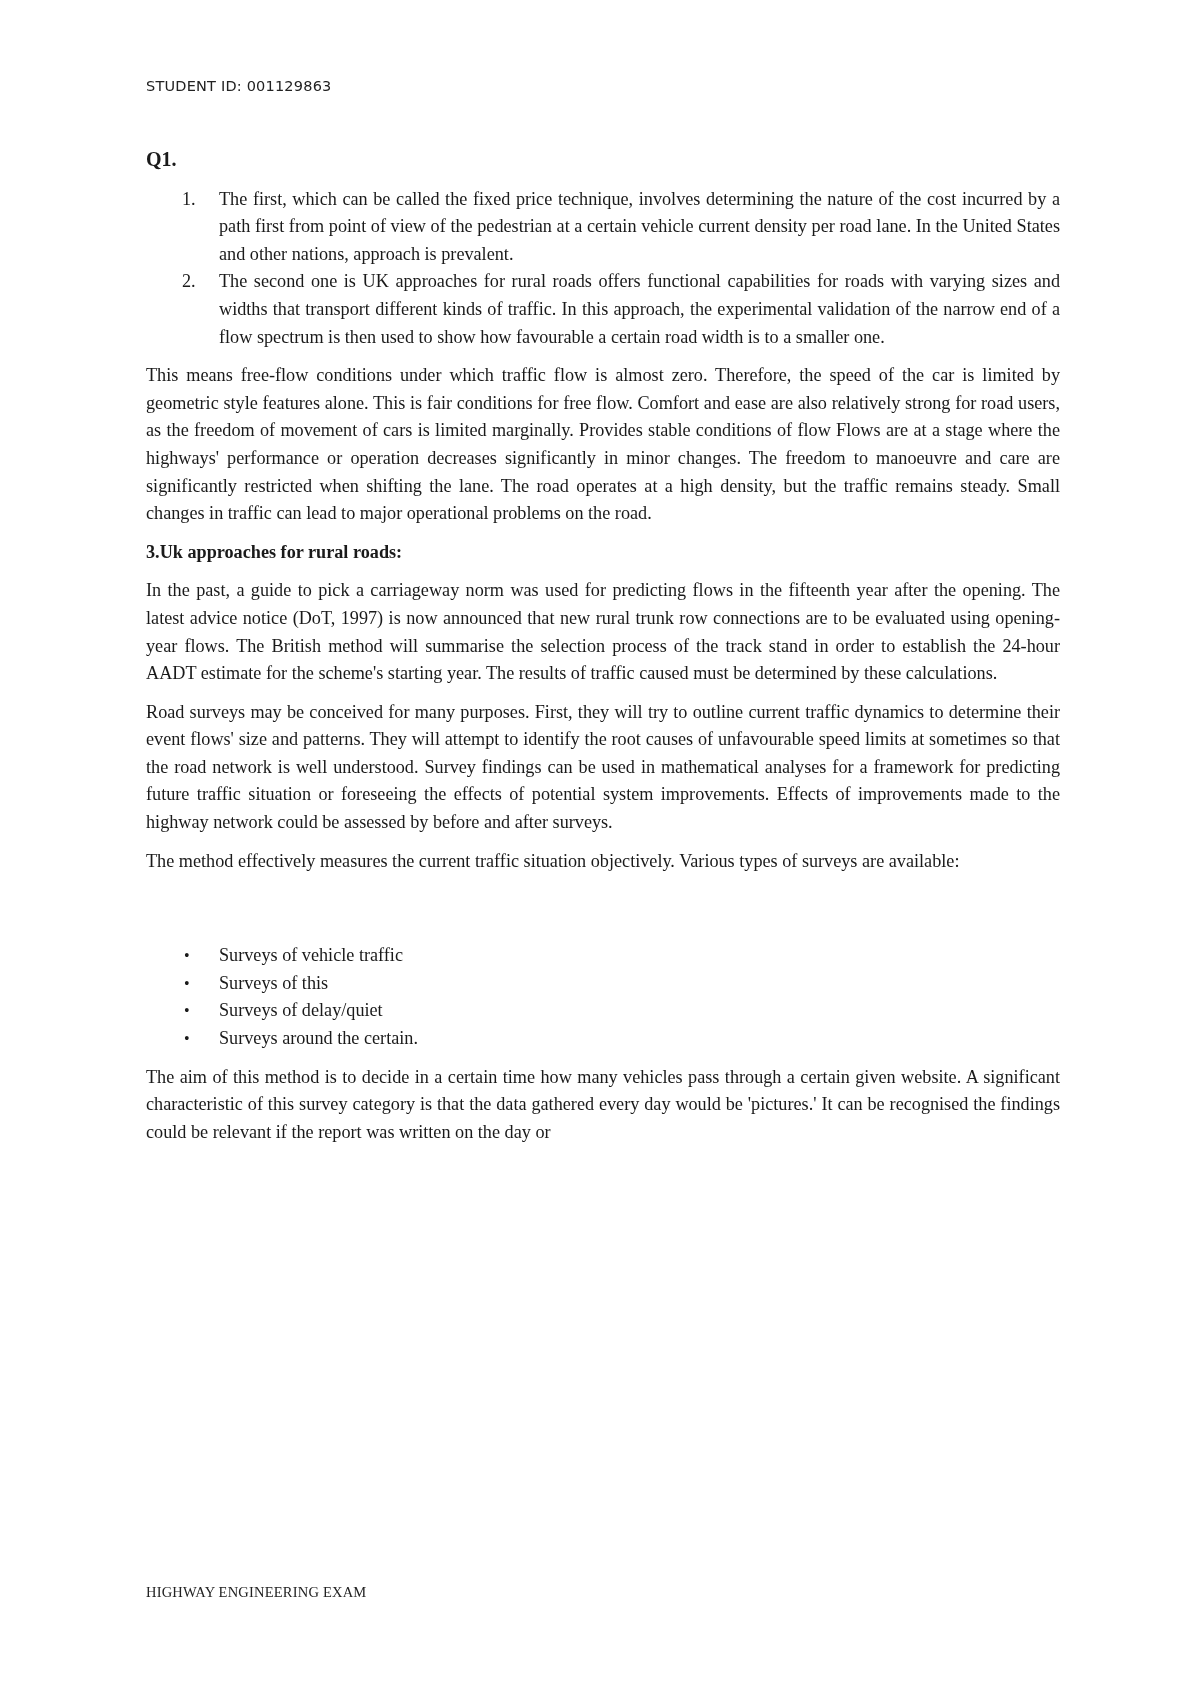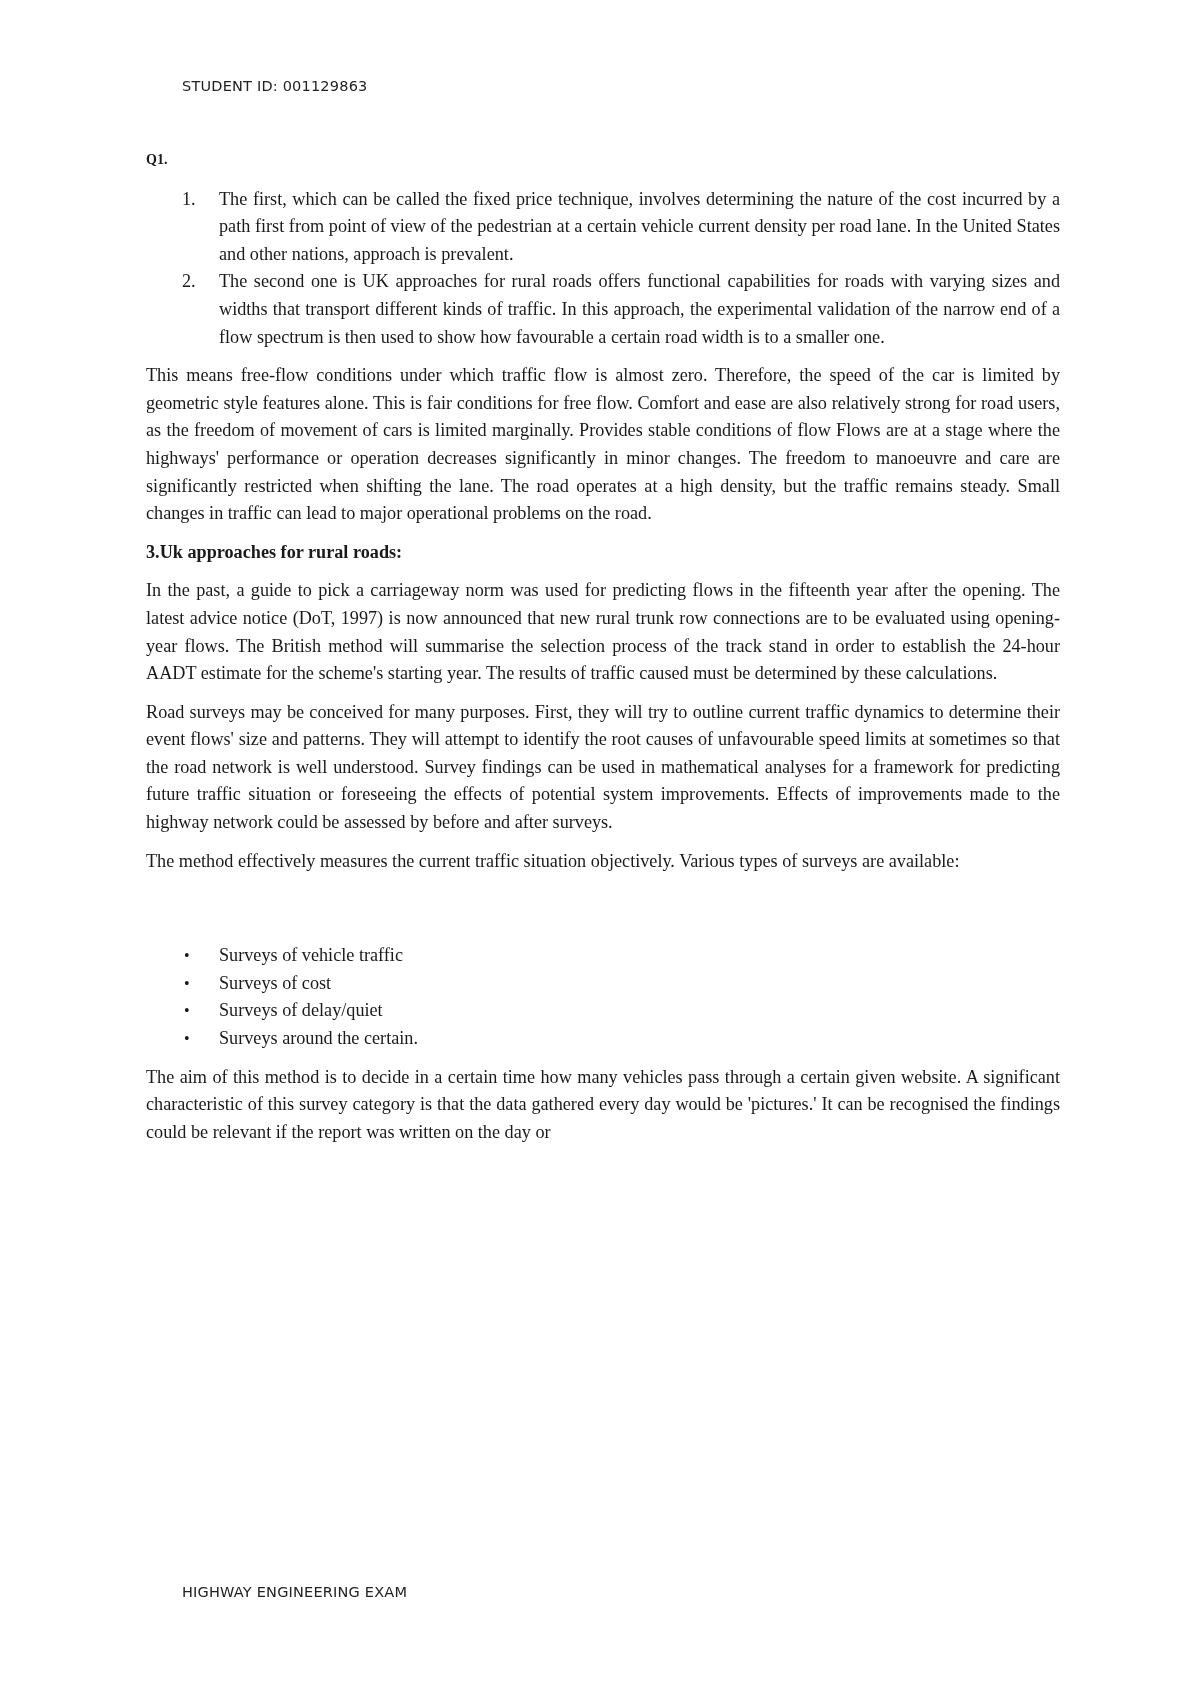--- a/index.html
+++ b/index.html
@@ -21,24 +21,23 @@
       height: 1698px;
       background: #ffffff;
     }
     .header-text, .footer-text {
       position: absolute;
       left: 146px;
       font-family: "DejaVu Sans", "Liberation Sans", sans-serif;
       font-size: 14.5px;
       letter-spacing: 0.2px;
       color: #222;
-      margin-left: 36px;
     }
     .header-text { top: 78px; }
-    .footer-text { top: 1584px; }
+    .footer-text { top: 1584px; font-family: Liberation Serif, serif; }
 
     .content {
       position: absolute;
       left: 146px;
       top: 146px;
       width: 914px;
       font-family: "Liberation Serif", "DejaVu Serif", serif;
       font-size: 18.2px;
       line-height: 27.6px;
       color: #1a1a1a;
@@ -46,21 +45,21 @@
     .content p {
       margin: 0 0 11px 0;
       text-align: justify;
     }
     .bold {
       font-weight: bold;
     }
     .q-title {
       font-weight: bold;
       margin: 0 0 12px 0 !important;
-      font-size: 14px;
+      font-size: 20px;
     }
     .numbered {
       list-style: none;
       margin: 0 0 11px 0;
       padding: 0;
     }
     .numbered li {
       position: relative;
       padding-left: 73px;
       text-align: justify;
@@ -121,21 +120,21 @@
 
     <div class="spacer-56"></div>
 
     <ul class="bullets">
       <li>
         <span class="dot">•</span>
         <span>Surveys of vehicle traffic</span>
       </li>
       <li>
         <span class="dot">•</span>
-        <span>Surveys of cost</span>
+        <span>Surveys of this</span>
       </li>
       <li>
         <span class="dot">•</span>
         <span>Surveys of delay/quiet</span>
       </li>
       <li>
         <span class="dot">•</span>
         <span>Surveys around the certain.</span>
       </li>
     </ul>

